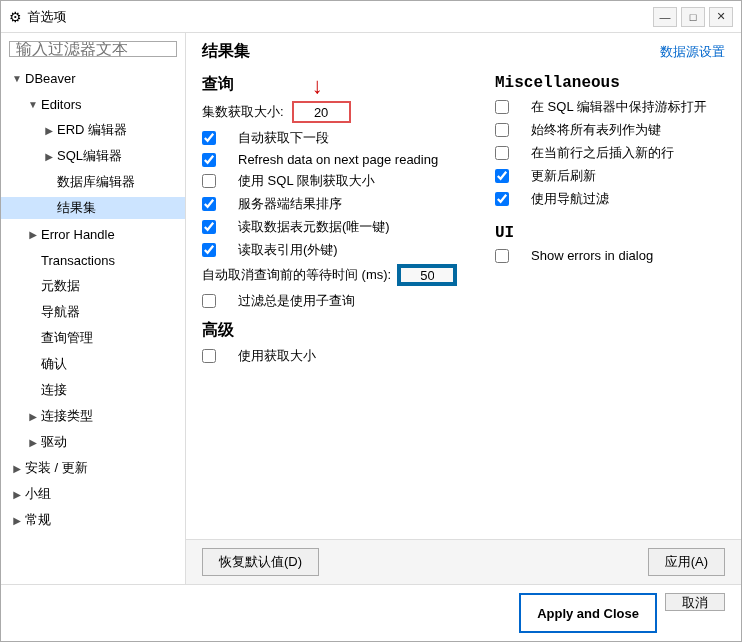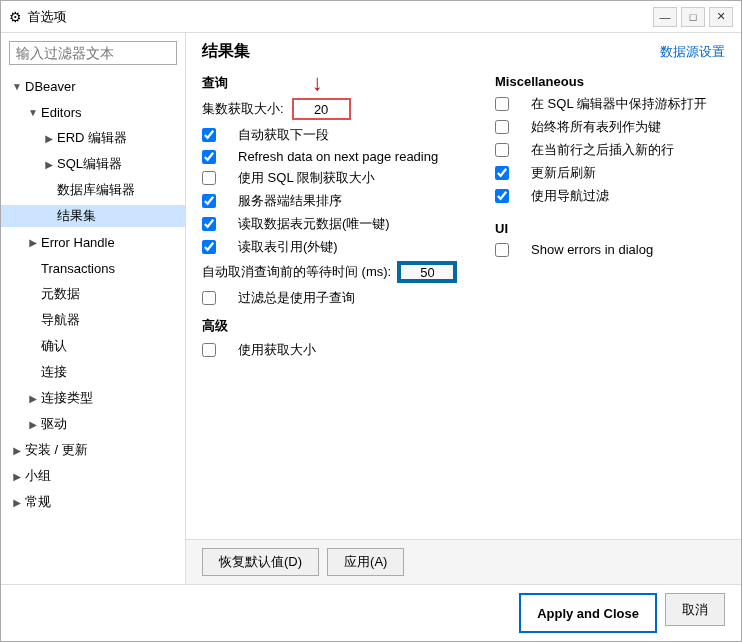--- a/index.html
+++ b/index.html
@@ -67,24 +67,24 @@
       background: #fff;
       padding: 4px 0;
       overflow-y: auto;
       flex-shrink: 0;
     }
     .search-box {
       margin: 4px 8px 8px 8px;
     }
     .search-box input {
       width: 100%;
-      height: 24px;
+      height: 16px;
       border: 1px solid #aaa;
       padding: 0 6px;
-      font-size: 14px;
+      font-size: 16px;
       outline: none;
       color: #999;
     }
     .tree-item {
       padding: 2px 0;
       cursor: pointer;
     }
     .tree-row {
       display: flex;
       align-items: center;
@@ -140,24 +140,25 @@
       gap: 20px;
     }
     .left-col {
       flex: 1;
     }
     .right-col {
       width: 230px;
       flex-shrink: 0;
     }
     .section-title {
-      font-size: 13px;
+      font-size: 16px;
       font-weight: bold;
       color: #000;
       margin-bottom: 6px;
+      font-family: Liberation Mono, monospace;
     }
     .field-row {
       display: flex;
       align-items: center;
       margin-bottom: 6px;
       gap: 8px;
     }
     .field-label {
       font-size: 13px;
       color: #000;
@@ -201,21 +202,21 @@
       font-size: 13px;
       background: #f8f8f8;
     }
     .section-divider {
       margin: 10px 0 6px 0;
     }
     .panel-footer {
       border-top: 1px solid #ddd;
       padding: 8px 16px;
       display: flex;
-      justify-content: flex-start;
+      justify-content: space-between;
       gap: 8px;
       background: #f5f5f5;
     }
     .btn {
       height: 28px;
       padding: 0 16px;
       border: 1px solid #aaa;
       background: #f0f0f0;
       cursor: pointer;
       font-size: 13px;
@@ -238,21 +239,21 @@
       padding: 0 16px;
       border: 2px solid #0066cc;
       background: #fff;
       cursor: pointer;
       font-size: 13px;
       font-family: inherit;
       color: #000;
       font-weight: bold;
     }
     .btn-cancel {
-      height: 33px;
+      height: 18px;
       padding: 0 16px;
       border: 1px solid #aaa;
       background: #f0f0f0;
       cursor: pointer;
       font-size: 13px;
       font-family: inherit;
       color: #000;
     }
     .nav-section-header {
       display: flex;
@@ -347,20 +348,26 @@
         </div>
       </div>
 
       <div class="tree-item">
         <div class="tree-row indent-2">
           <span class="expand-icon">&nbsp;</span>
           <span class="tree-label">导航器</span>
         </div>
       </div>
 
+      <div class="tree-item">
+        <div class="tree-row indent-2">
+          <span class="expand-icon">&nbsp;</span>
+          <span class="tree-label">查询管理</span>
+        </div>
+      </div>
 
       <div class="tree-item">
         <div class="tree-row indent-2">
           <span class="expand-icon">&nbsp;</span>
           <span class="tree-label">确认</span>
         </div>
       </div>
 
       <div class="tree-item">
         <div class="tree-row indent-2">

